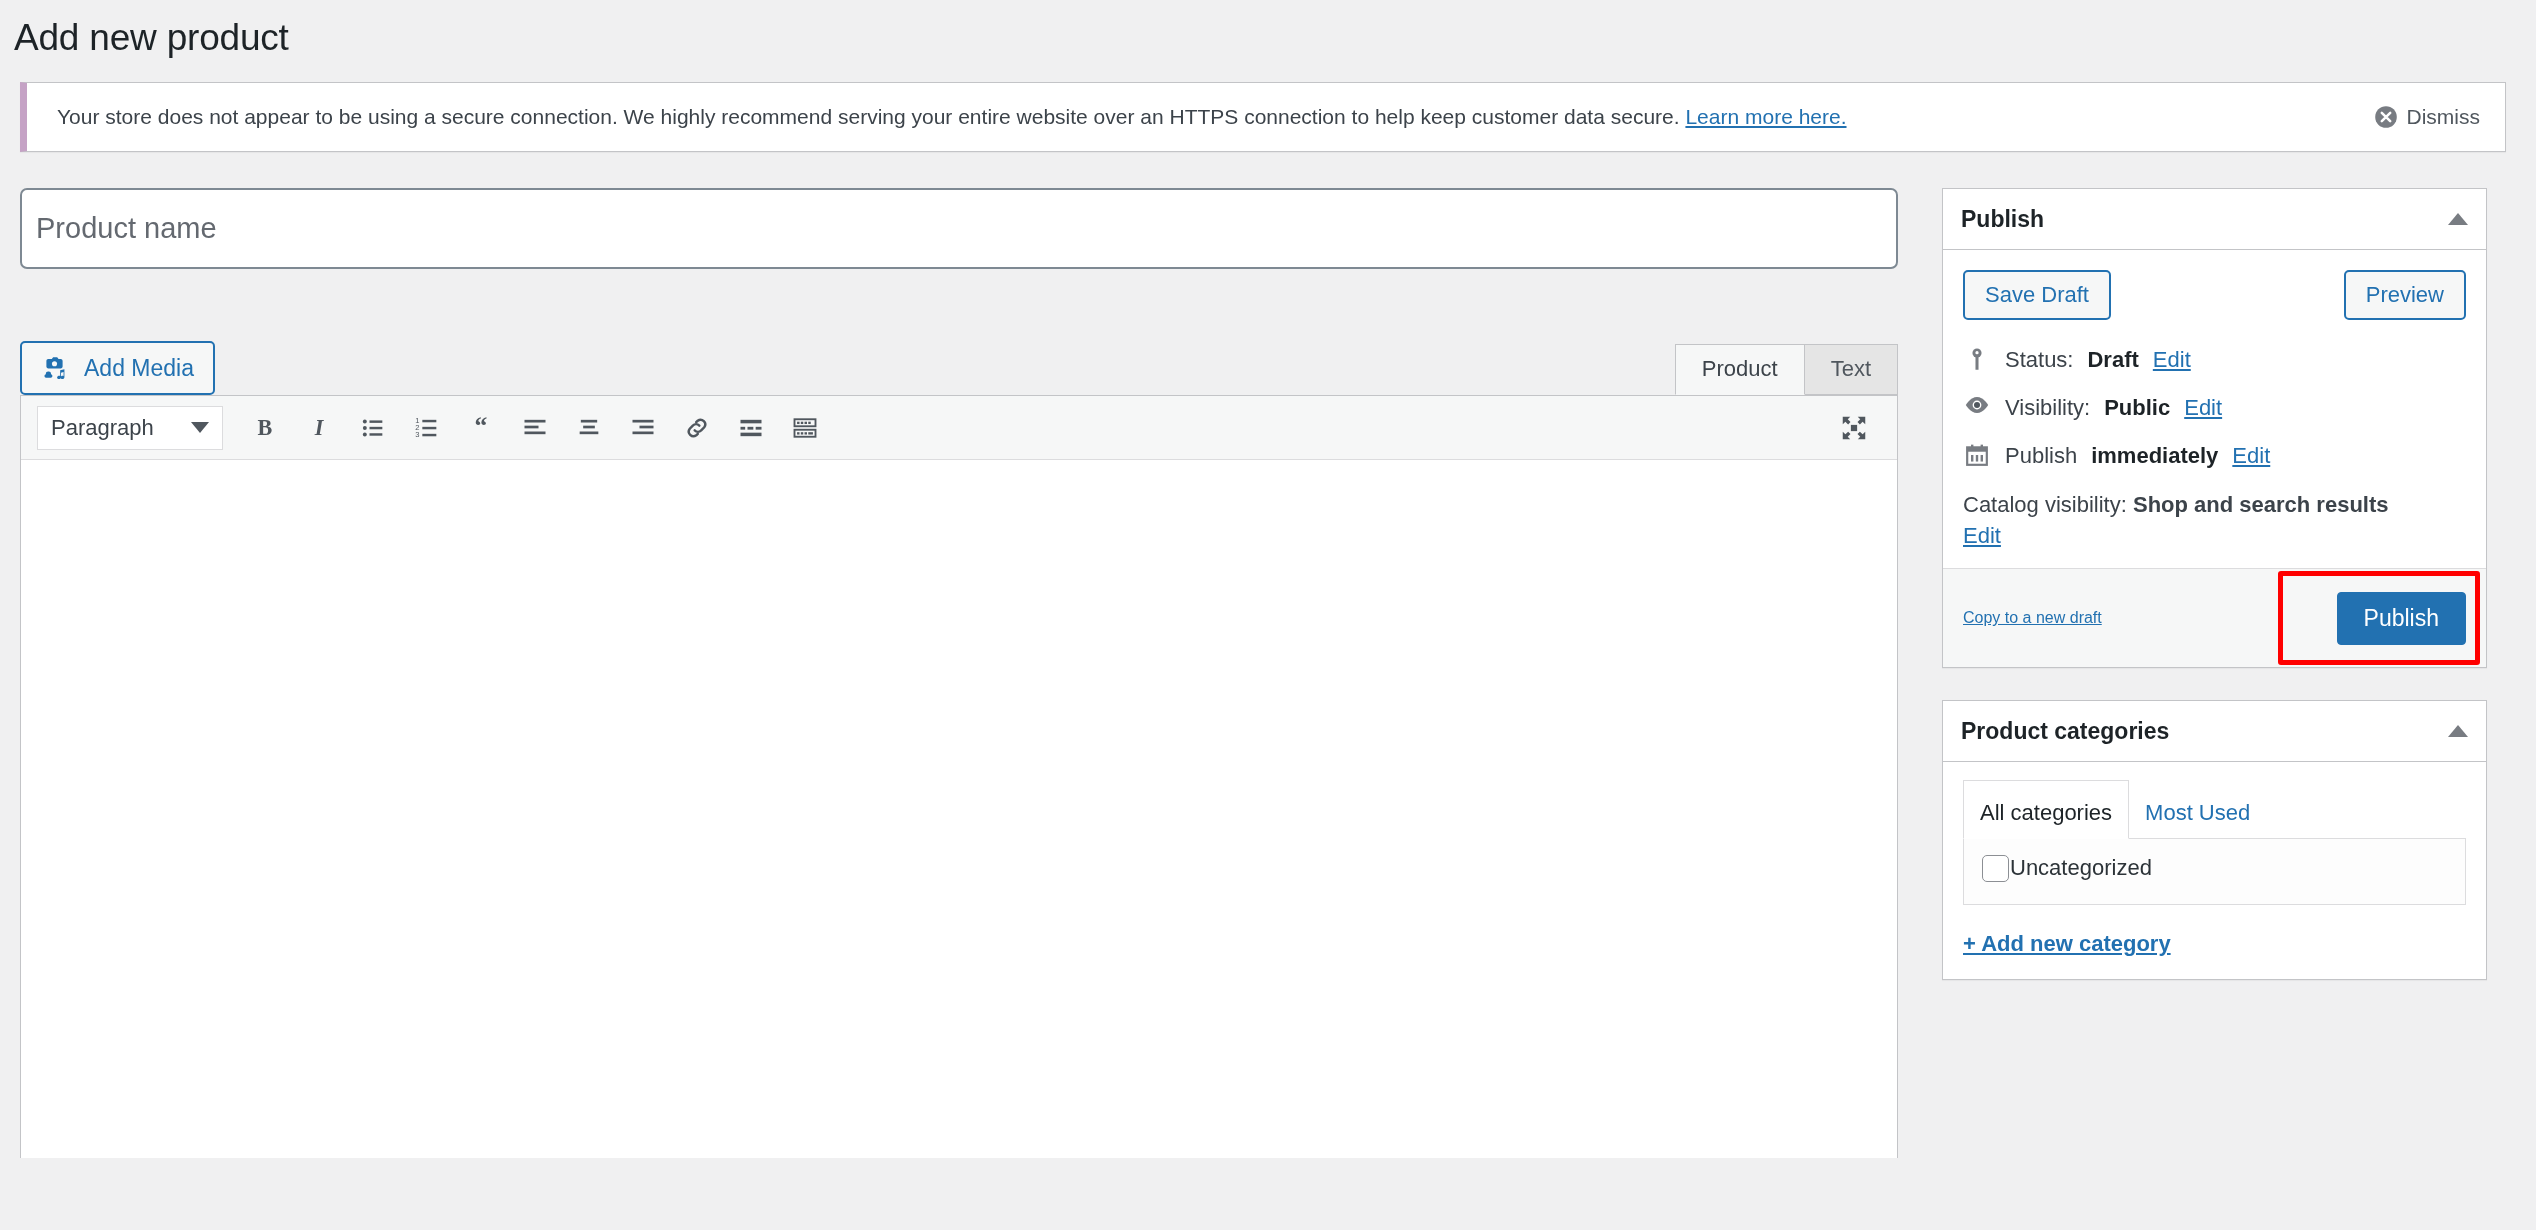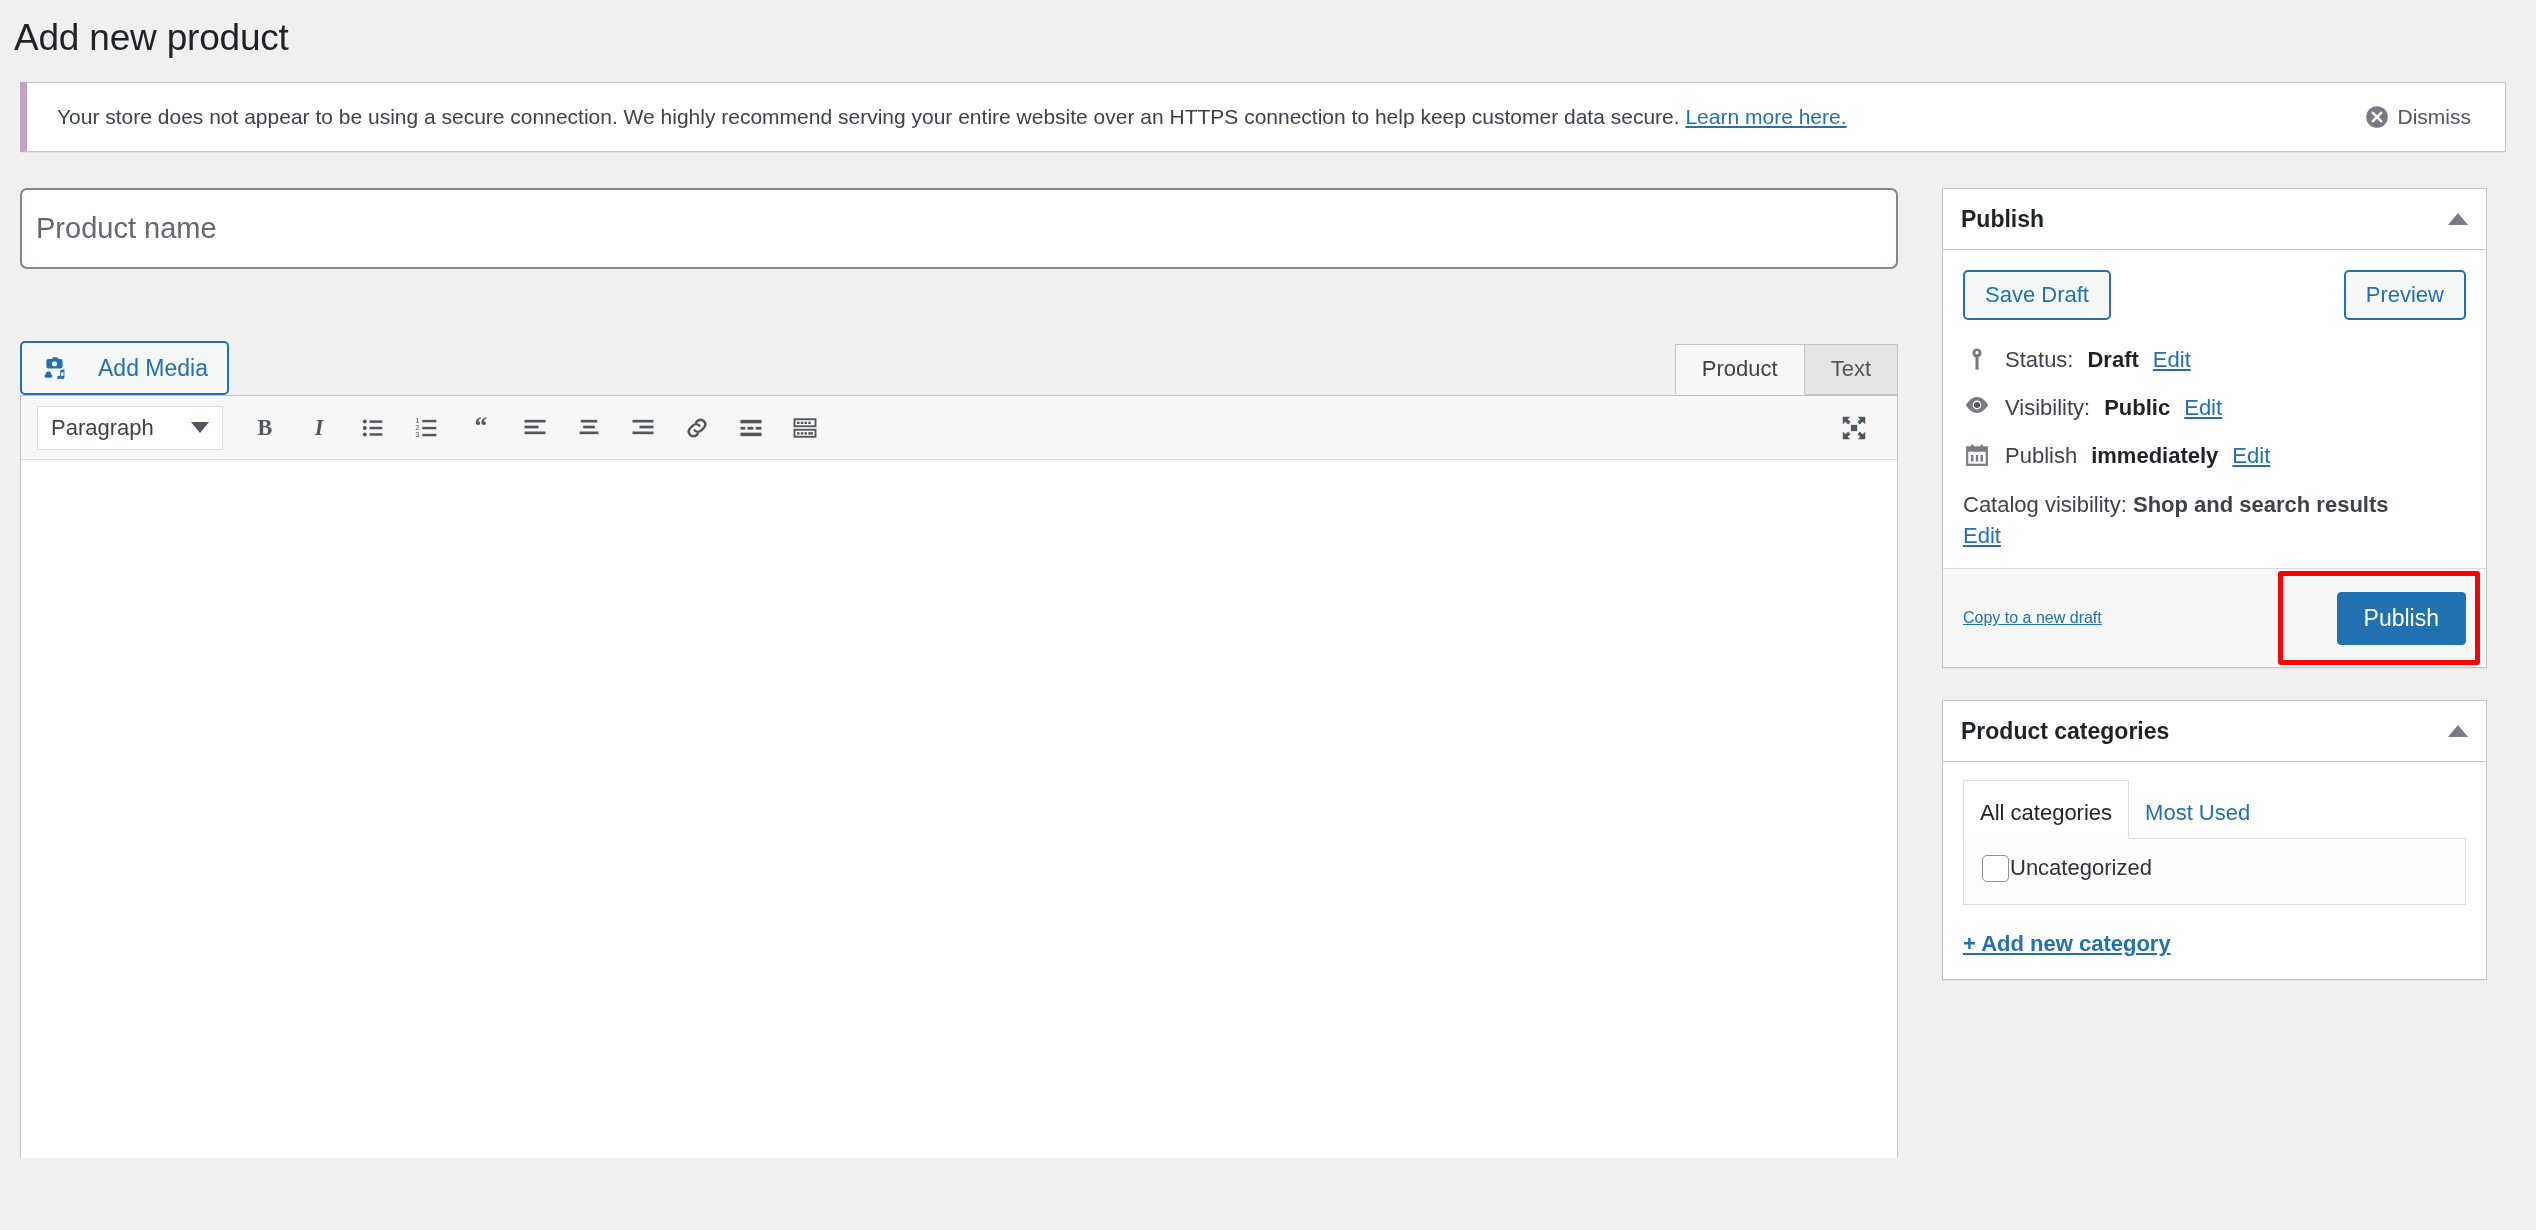--- a/index.html
+++ b/index.html
@@ -45,21 +45,21 @@
     line-height: 1.4;
     white-space: nowrap;
   }
   .notice-link {
     color: #2271b1;
     text-decoration: underline;
     cursor: pointer;
   }
   .notice-dismiss {
     position: absolute;
-    right: 34px;
+    right: 25px;
     top: 50%;
     transform: translateY(-50%);
     display: flex;
     align-items: center;
     gap: 9px;
     cursor: pointer;
   }
   .dismiss-label {
     font-size: 21px;
     color: #50575e;
@@ -97,21 +97,21 @@
   .media-row {
     margin-top: 64px;
     display: flex;
     align-items: flex-end;
     position: relative;
     height: 62px;
   }
   .btn-addmedia {
     display: inline-flex;
     align-items: center;
-    gap: 30px;
+    gap: 16px;
     height: 54px;
     padding: 0 19px;
     border: 2px solid #2271b1;
     border-radius: 5px;
     background: #f6f7f7;
     color: #2271b1;
     font-size: 23px;
     cursor: pointer;
     box-sizing: border-box;
     font-family: "Liberation Sans", sans-serif;

